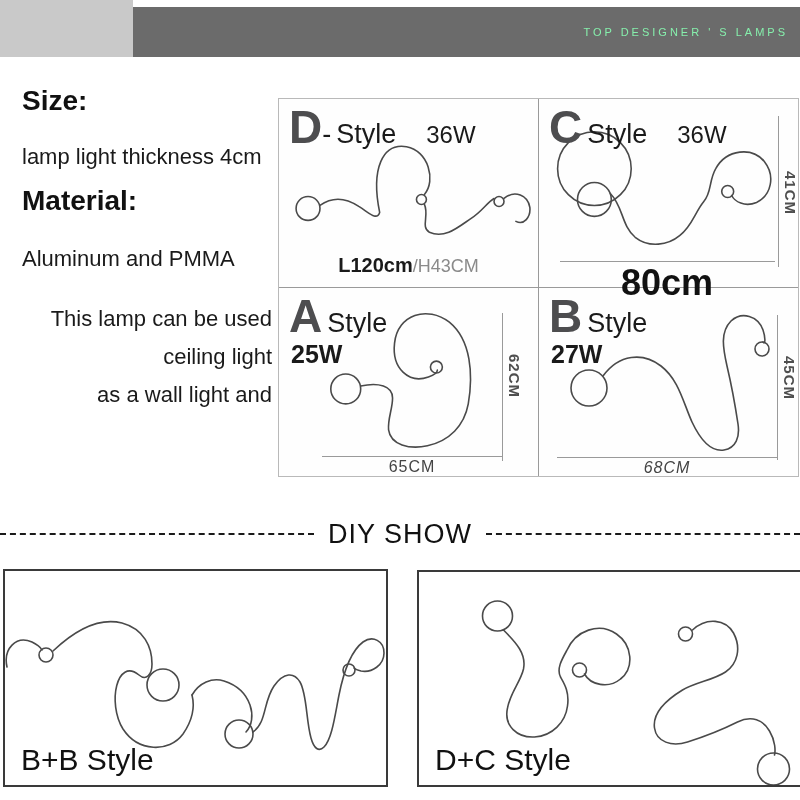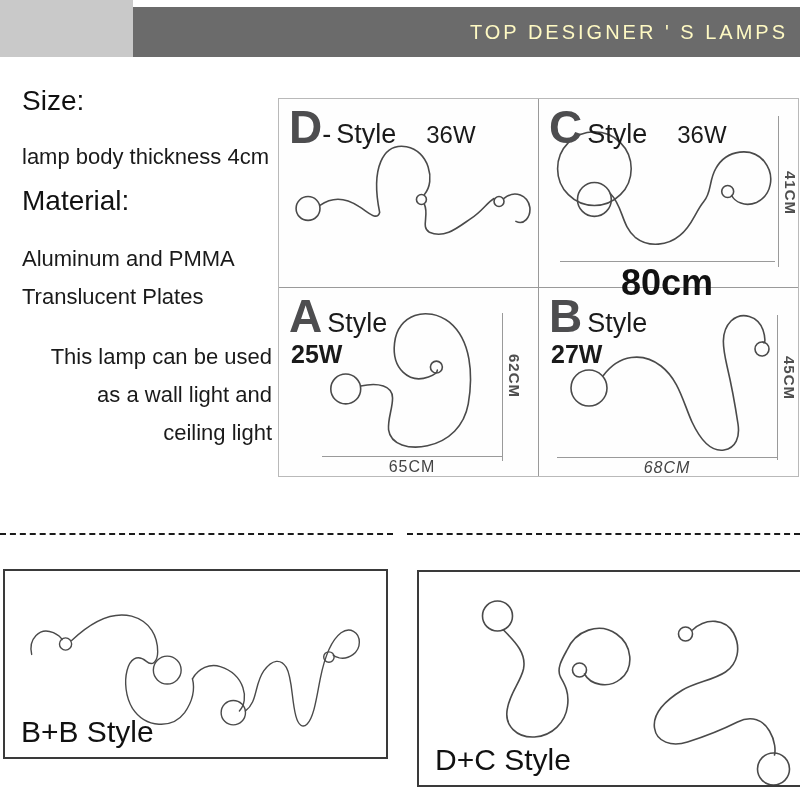--- a/index.html
+++ b/index.html
@@ -19,27 +19,27 @@
     background: #c9c9c9;
   }
   .hdr-bar {
     position: absolute; left: 133px; top: 7px;
     width: 667px; height: 50px;
     background: #6b6b6b;
     display: flex; align-items: center; justify-content: flex-end;
     padding-right: 12px;
   }
   .hdr-bar span {
-    color: #fef9c3; font-size: 20px; letter-spacing: 3px; font-weight: 400;
+    color: #86efac; font-size: 11px; letter-spacing: 3px; font-weight: 400;
     white-space: nowrap;
   }
 
   
   .info { position: absolute; left: 22px; top: 84px; width: 250px; }
-  .info-h { font-size: 28px; font-weight: 400; color: #111; line-height: 34px; }
+  .info-h { font-size: 28px; font-weight: 700; color: #111; line-height: 34px; }
   .info-line { font-size: 22px; line-height: 30px; margin-top: 24px; color: #1a1a1a; }
   .info-h.mt { margin-top: 12px; }
   .info-block { font-size: 22px; line-height: 38px; margin-top: 22px; color: #1a1a1a; }
   .info-block.mt { margin-top: 22px; text-align: right; }
 
   
   .grid {
     position: absolute; left: 278px; top: 98px;
     width: 521px; height: 379px;
     border: 1px solid #b9b9b9;
@@ -83,71 +83,73 @@
   
   .diy {
     position: absolute; left: 0; top: 519px; width: 800px; height: 30px;
     display: flex; align-items: center; gap: 14px;
   }
   .diy .dash { flex: 1; height: 0; border-top: 2px dashed #1a1a1a; }
   .diy .diy-text { font-size: 27px; font-weight: 400; color: #111; letter-spacing: 1px; }
 
   
   .combo { position: absolute; border: 2px solid #3a3a3a; background: #fff; }
-  .combo-left  { left: 3px;  top: 569px; width: 385px; height: 190px; }
+  .combo-left  { left: 3px;  top: 569px; width: 385px; height: 218px; }
   .combo-right { left: 417px; top: 570px; width: 399px; height: 217px; }
   .combo svg { position: absolute; left: 0; top: 0; width: 100%; height: 100%; }
   .combo-label {
     position: absolute; left: 16px; bottom: 8px;
     font-size: 30px; font-weight: 400; color: #111; z-index: 2;
   }
 
   
   .lamp path, .lamp circle { fill: none; stroke: #4a4a4a; stroke-width: 1.6; stroke-linecap: round; }
 </style>
 </head>
 <body>
 
 <div class="hdr-light"></div>
 <div class="hdr-bar">
   <span>TOP DESIGNER ' S LAMPS</span>
 </div>
 
 <section class="info">
   <div class="info-h">Size:</div>
-  <div class="info-line">lamp body thickness 4cm</div>
+  <div class="info-line">lamp light thickness 4cm</div>
   <div class="info-h mt">Material:</div>
   <div class="info-block">
     <div>Aluminum and PMMA</div>
-    <div>Translucent Plates</div>
   </div>
   <div class="info-block mt">
     <div>This lamp can be used</div>
+    <div>ceiling light</div>
     <div>as a wall light and</div>
-    <div>ceiling light</div>
   </div>
 </section>
 
 <section class="grid">
 
   <div class="panel bd-r bd-b">
     <div class="phead">
       <span class="big-letter">D</span>
         <span class="sep">-</span>
         <span class="style-word">Style</span>
       <span class="watt-inline">36W</span>
     </div>
     <svg class="lamp" viewBox="0 0 260 189">
       <circle cx="29" cy="110" r="12"></circle>
       <path d="M41 107 C55 97 68 100 80 108 C90 114 98 123 101 114 C92 70 104 44 128 48 C150 52 158 82 146 96"></path>
       <circle cx="143" cy="101" r="5"></circle>
       <path d="M146 106 C151 117 142 129 151 134 C167 141 181 128 193 120 C204 113 209 104 216 100"></path>
       <circle cx="221" cy="103" r="5"></circle>
       <path d="M226 100 C237 91 250 97 252 109 C253 119 246 127 238 123"></path>
     </svg>
+    <div class="dim-center">
+      <b>L120cm</b><span>/H43CM</span>
+    </div>
   </div>
 
   <div class="panel bd-b">
     <div class="phead">
       <span class="big-letter">C</span>
         <span class="style-word">Style</span>
       <span class="watt-inline">36W</span>
     </div>
     <svg class="lamp" viewBox="0 0 259 189">
       <circle cx="55" cy="70" r="37"></circle>
@@ -191,20 +193,21 @@
     </svg>
     <div class="vline" style="left:238px; top:27px; height:145px;"></div>
     <div class="vlabel" style="left:242px; top:68px;">45CM</div>
     <div class="hline" style="left:18px; top:169px; width:220px;"></div>
     <div class="hlabel" style="left:58px; top:171px;font-style:italic;">68CM</div>
   </div>
 </section>
 
 <div class="diy">
   <span class="dash"></span>
+  <span class="diy-text">DIY SHOW</span>
   <span class="dash"></span>
 </div>
 
 <section class="combo combo-left">
   <svg class="lamp" viewBox="0 0 381 214">
     <path d="M2 96 C-2 78 11 64 27 71 C33 74 36 77 37 79"></path>
     <circle cx="41" cy="84" r="7"></circle>
     <path d="M48 80 C68 61 93 46 117 52 C139 58 147 76 147 93 C147 104 141 110 134 104 C112 86 102 132 118 158 C133 181 164 182 178 163 C187 150 190 136 187 124"></path>
     <circle cx="158" cy="114" r="16"></circle>
     <path d="M187 124 C194 112 207 106 219 110 C247 119 253 148 241 161"></path>

